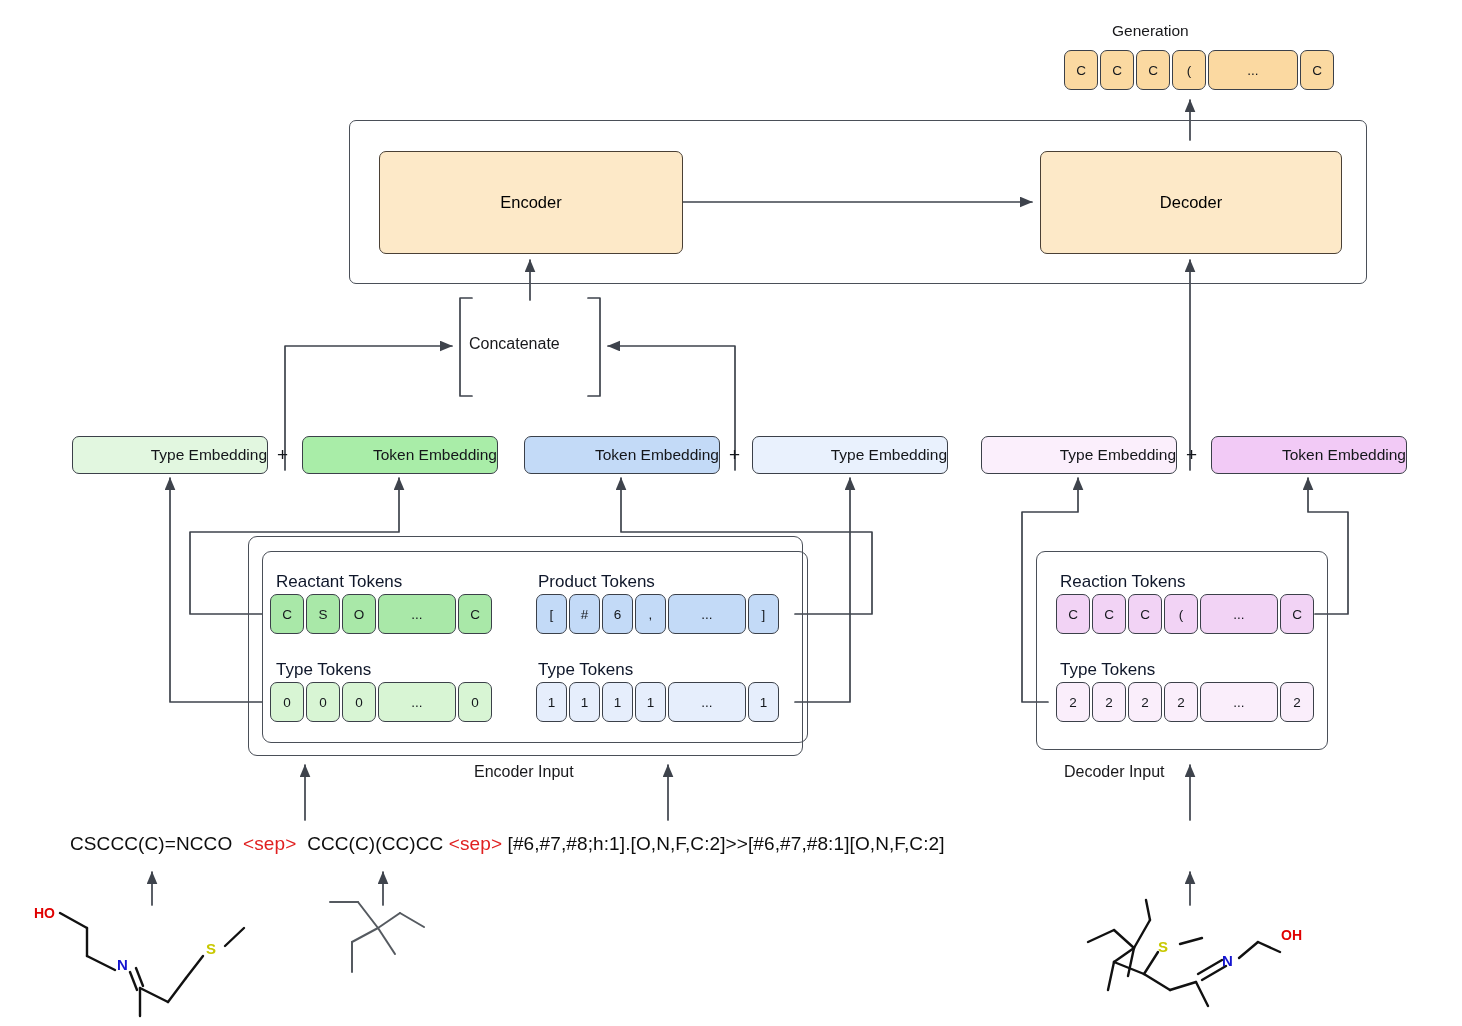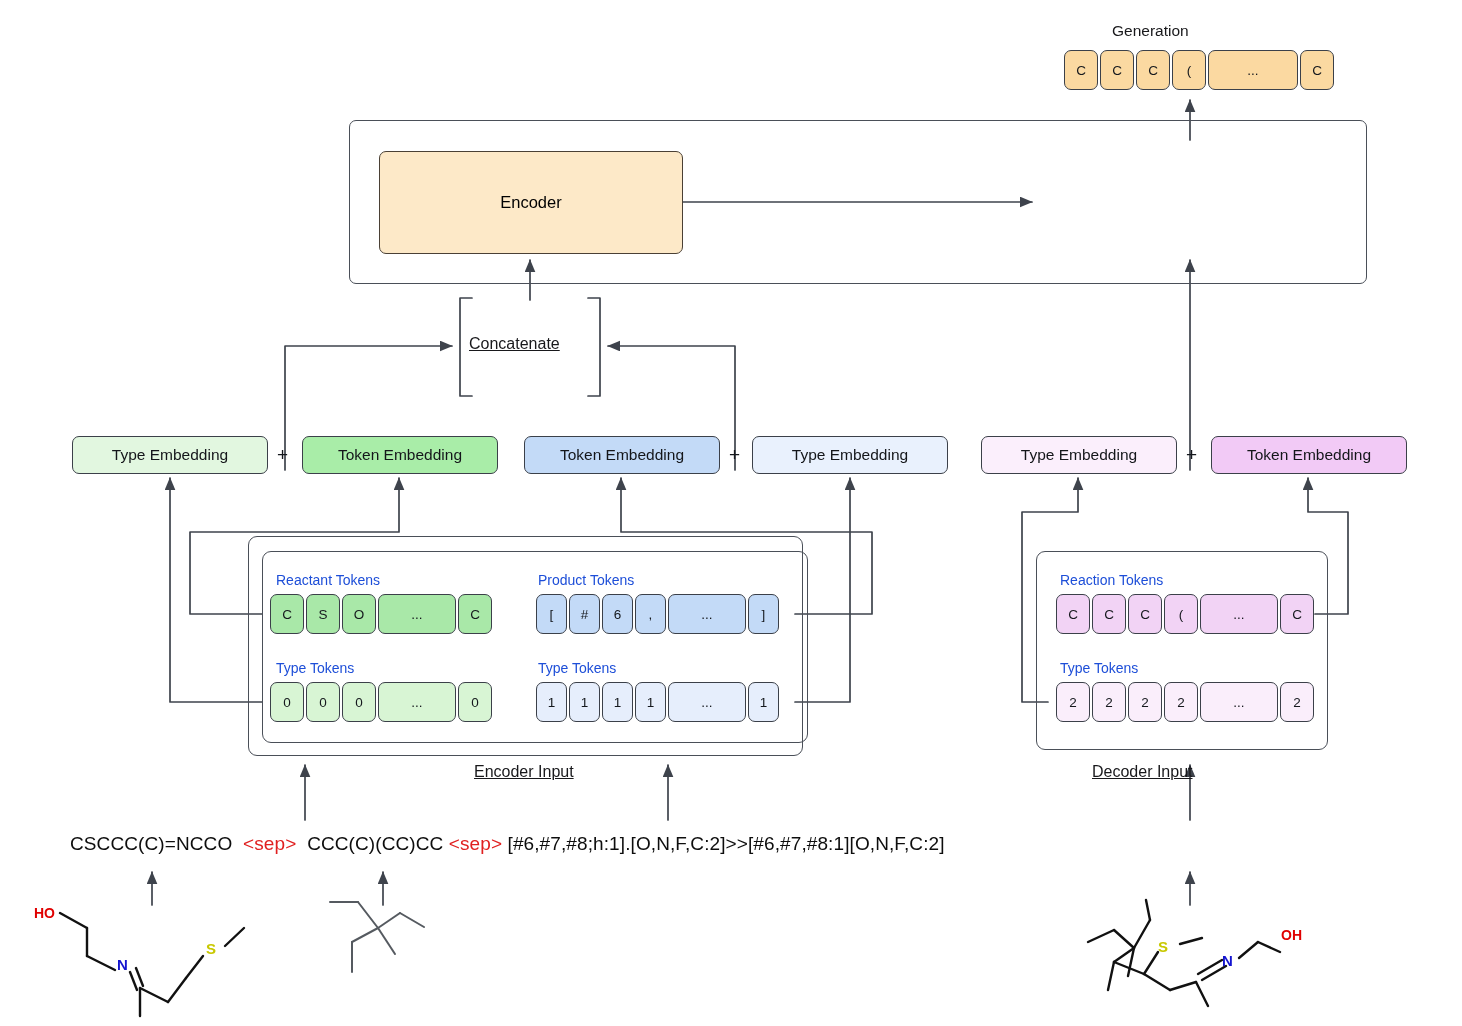--- a/index.html
+++ b/index.html
@@ -1,39 +1,39 @@
 <!DOCTYPE html>
 <html><head>
 <meta charset="utf-8">
 <style>
   html,body{margin:0;padding:0;background:#ffffff;}
   body{width:1462px;height:1026px;font-family:"Liberation Sans",sans-serif;color:#1f2430;}
   #root{position:relative;width:1462px;height:1026px;overflow:hidden;}
   svg.wires{position:absolute;left:0;top:0;width:1462px;height:1026px;pointer-events:none;}
   .lbl{position:absolute;font-size:15.5px;color:#18181b;white-space:nowrap;}
-  .lbl.big{font-size:16px;text-decoration:underline;}
+  .lbl.big{font-size:16px;}
 
   
   .rbox{position:absolute;box-sizing:border-box;border:1.6px solid #3a3f48;border-radius:9px;
         display:flex;align-items:center;justify-content:center;font-size:16px;color:#000000;}
   .encdec{background:#fde9c8;border:1.6px solid #4a4035;border-radius:7px;font-size:16.5px;}
   .outer-frame{position:absolute;box-sizing:border-box;border:1.5px solid #4a4f58;border-radius:7px;background:transparent;}
   .group-frame{position:absolute;box-sizing:border-box;border:1.5px solid #4a4f58;border-radius:9px;background:transparent;}
 
   
   .emb{position:absolute;box-sizing:border-box;border-radius:7px;border:1.5px solid #3b4049;
-       display:flex;align-items:center;justify-content:center;font-size:15.5px;color:#14161a;}
+       display:flex;align-items:center;justify-content:flex-end;font-size:15.5px;color:#14161a;}
   .plus{position:absolute;font-size:19px;color:#15181d;}
 
   
   .trow{position:absolute;display:flex;}
   .tok{box-sizing:border-box;border:1.4px solid #3b4049;border-radius:7px;
        display:flex;align-items:center;justify-content:center;font-size:13.5px;color:#15181d;
        height:40px;margin-right:2px;}
-  .tok-cap{position:absolute;font-size:14px;color:#1d4ed8;}
+  .tok-cap{position:absolute;font-size:17px;color:#0f172a;}
 
   .seq{position:absolute;font-size:19px;color:#0d0d0d;white-space:nowrap;letter-spacing:.1px;}
   .sep{color:#e02020;}
 
   .molwrap{position:absolute;}
 </style>
 </head>
 <body>
 
 <div id="root">
@@ -90,20 +90,23 @@
       <div class="tok" style="background: rgb(251, 217, 161); width: 34px;">C</div>
       <div class="tok" style="background: rgb(251, 217, 161); width: 34px;">C</div>
       <div class="tok" style="background: rgb(251, 217, 161); width: 34px;">(</div>
       <div class="tok" style="background: rgb(251, 217, 161); width: 90px;">...</div>
       <div class="tok" style="background: rgb(251, 217, 161); width: 34px;">C</div>
     </div>
 
   <div class="outer-frame" style="left:349px;top:120px;width:1018px;height:164px;"></div>
   <div class="rbox encdec" style="left:379px;top:151px;width:304px;height:103px;">
     <span>Encoder</span>
+  </div>
+  <div class="rbox encdec" style="left:1040px;top:151px;width:302px;height:103px;">
+    <span>Decoder</span>
   </div>
 
   <div class="lbl big" style="left:469px;top:335px;">Concatenate</div>
 
   <div class="emb" style="left:72px;top:436px;width:196px;height:38px;background:#e2f7e0;">
     <span>Type Embedding</span>
   </div>
   <div class="plus" style="left:277px;top:444px;">+</div>
   <div class="emb" style="left:302px;top:436px;width:196px;height:38px;background:#a9eda8;">
     <span>Token Embedding</span>
@@ -179,21 +182,21 @@
   <div class="tok-cap" style="left:1060px;top:660px;">Type Tokens</div>
   <div class="trow" id="prod-type" style="left:1056px;top:682px;">
       <div class="tok" style="background: rgb(250, 238, 251); width: 34px;">2</div>
       <div class="tok" style="background: rgb(250, 238, 251); width: 34px;">2</div>
       <div class="tok" style="background: rgb(250, 238, 251); width: 34px;">2</div>
       <div class="tok" style="background: rgb(250, 238, 251); width: 34px;">2</div>
       <div class="tok" style="background: rgb(250, 238, 251); width: 78px;">...</div>
       <div class="tok" style="background: rgb(250, 238, 251); width: 34px;">2</div>
     </div>
 
-  <div class="lbl big" style="left:1092px;top:763px;">Decoder Input</div>
+  <div class="lbl big" style="left:1064px;top:763px;">Decoder Input</div>
 
   <div class="seq" style="left:70px;top:833px;"><span>CSCCC(C)=NCCO</span><span>&nbsp;&nbsp;</span><span class="sep">&lt;sep&gt;</span><span>&nbsp;&nbsp;</span><span>CCC(C)(CC)CC</span><span>&nbsp;</span><span class="sep">&lt;sep&gt;</span><span>&nbsp;</span><span>[#6,#7,#8;h:1].[O,N,F,C:2]&gt;&gt;[#6,#7,#8:1][O,N,F,C:2]</span></div>
 
 
   <div class="molwrap" style="left:20px;top:890px;width:250px;height:130px;">
     <svg width="250" height="130" viewBox="0 0 250 130">
       <g stroke="#111" stroke-width="2.4" fill="none" stroke-linecap="round">
         <path d="M40,23 L67,38"></path>
         <path d="M67,38 L67,66"></path>
         <path d="M67,66 L95,80"></path>

